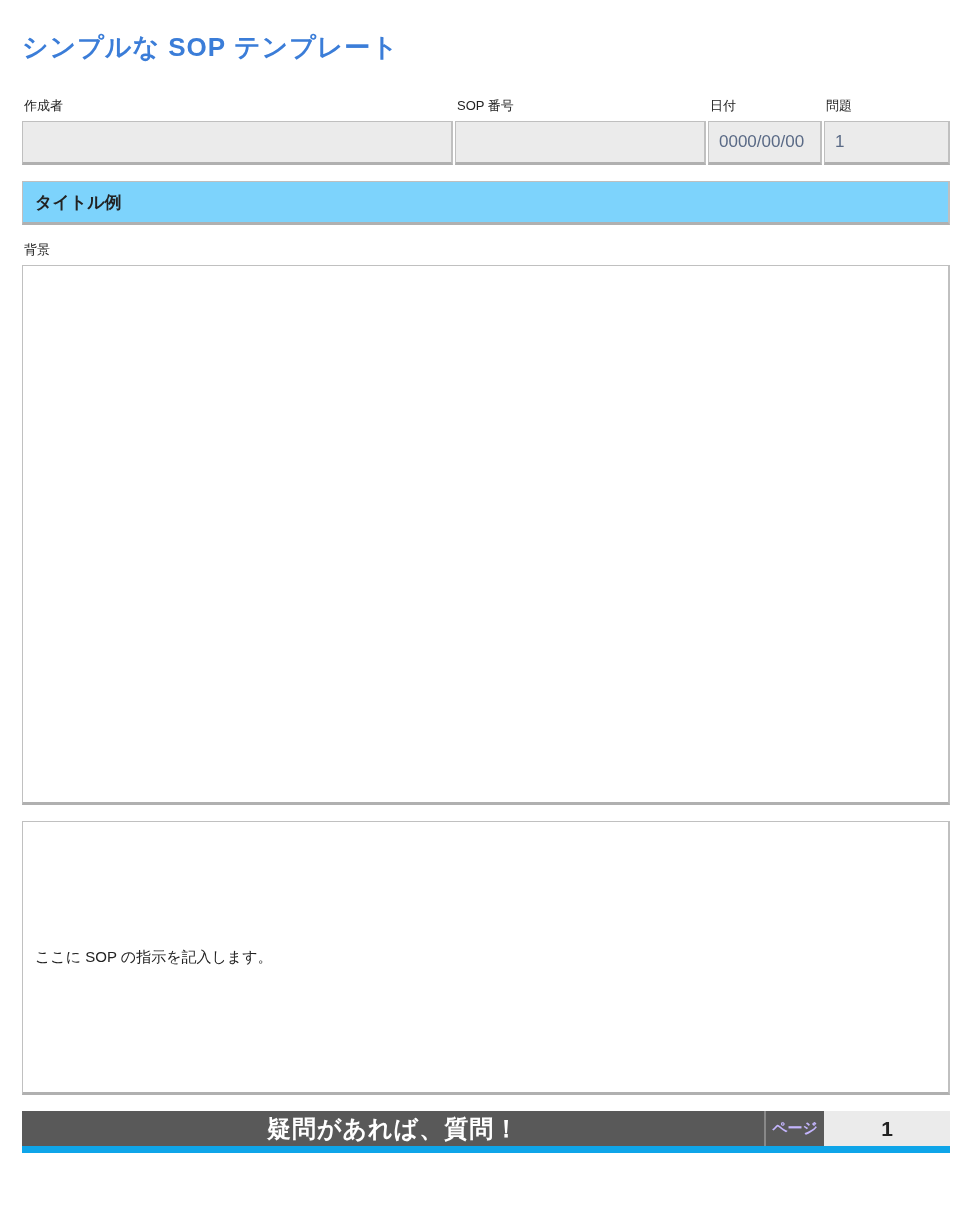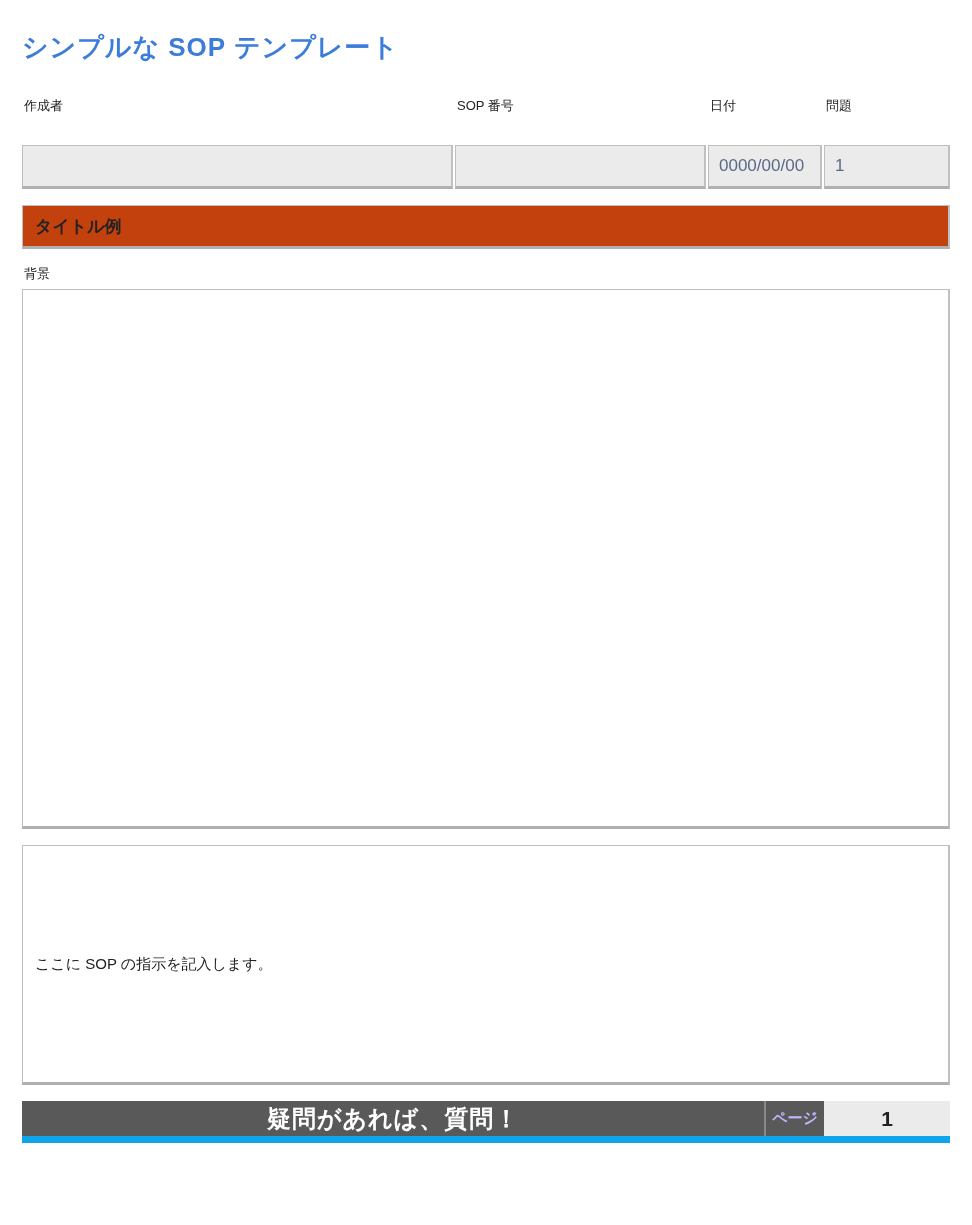--- a/index.html
+++ b/index.html
@@ -39,26 +39,25 @@
       border-right: 2px solid #c0c0c0;
       border-bottom: 3px solid #b0b0b0;
       height: 44px;
       display: flex;
       align-items: center;
       padding: 0 10px;
       font-size: 17px;
       color: #3a4a66;
       font-family: "Century Gothic", sans-serif;
       font-weight: 400;
-      margin-top: 24px;
     }
     .field-cell.num { color: #5a6a86; }
     .section { margin-bottom: 16px; }
     .title-cell {
-      background: #c2410c;
+      background: #7dd3fc;
       border-top: 1px solid #bfbfbf;
       border-left: 1px solid #bfbfbf;
       border-right: 2px solid #c0c0c0;
       border-bottom: 3px solid #b0b0b0;
       height: 44px;
       display: flex;
       align-items: center;
       padding: 0 12px;
       font-size: 17px;
       font-weight: bold;
@@ -69,21 +68,21 @@
       border-top: 1px solid #c0c0c0;
       border-left: 1px solid #c0c0c0;
       border-right: 2px solid #c0c0c0;
       border-bottom: 3px solid #b0b0b0;
       padding: 12px;
       font-size: 15px;
       color: #222;
     }
     .bg-cell { height: 540px; }
     .sop-cell {
-      height: 240px;
+      height: 274px;
       display: flex;
       align-items: center;
     }
     .footer-bar {
       display: flex;
       height: 42px;
       margin-top: 14px;
       border-bottom: 7px solid #0ea5e9;
     }
     .footer-msg {

